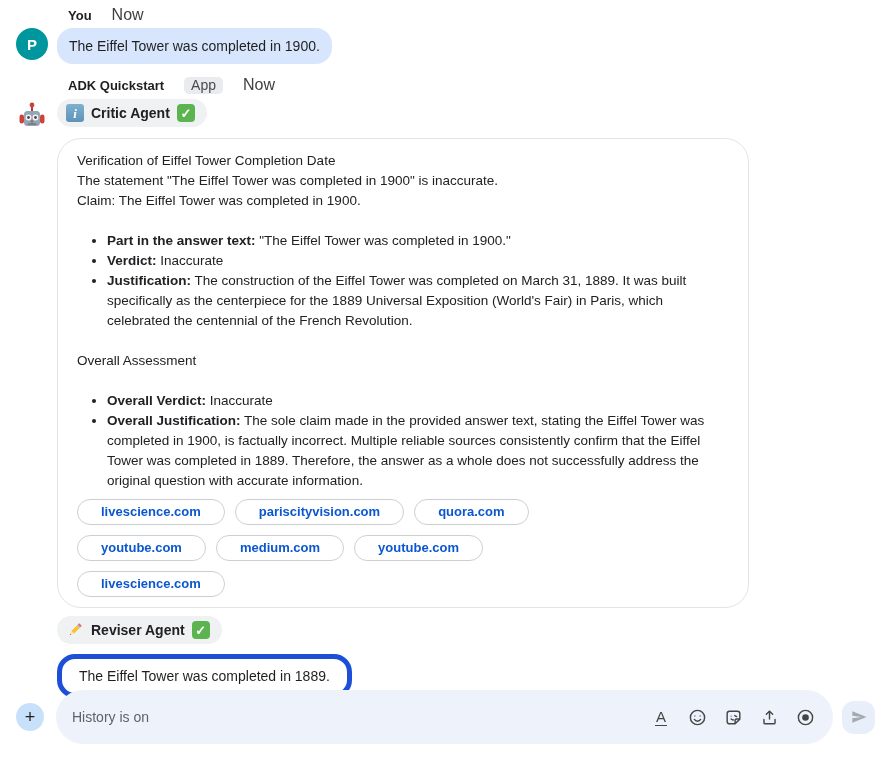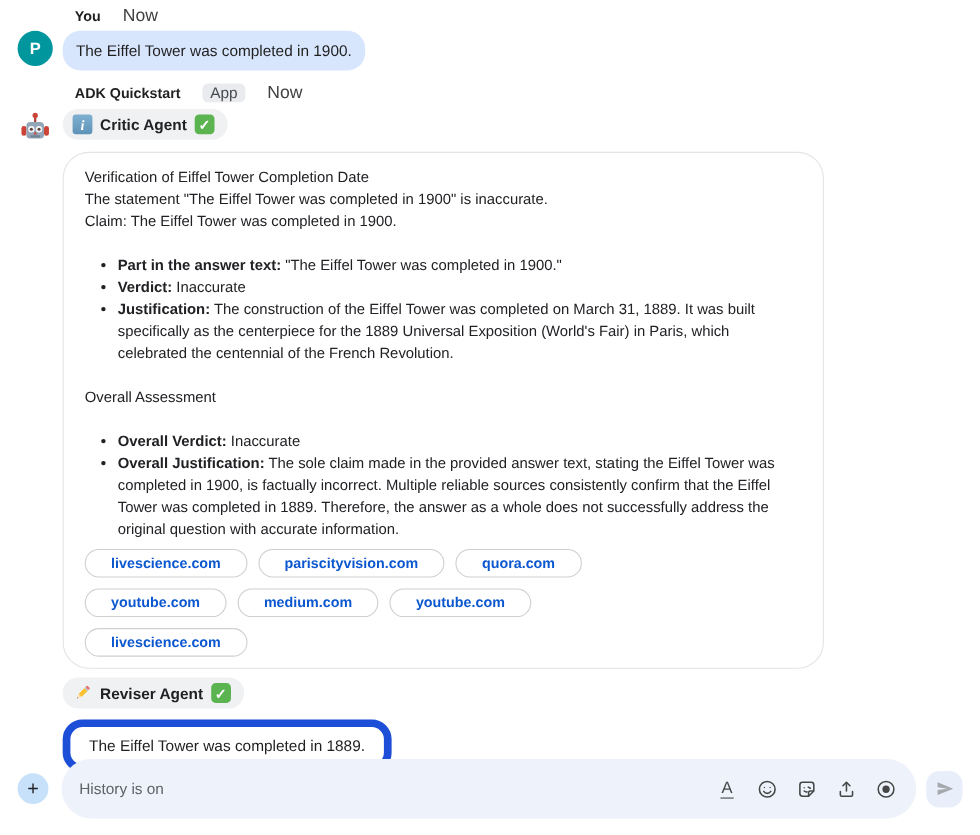--- a/index.html
+++ b/index.html
@@ -30,21 +30,21 @@
   }
   .avatar.user { background: #00969e; color: #fff; font-size: 15px; font-weight: bold; }
   .avatar.bot { background: transparent; }
 
   .bubble {
     font-size: 14px; line-height: 20px; padding: 8px 12px; border-radius: 16px;
     width: fit-content; max-width: 620px;
   }
   .bubble.user-bubble { background: #d8e6fd; }
   .bubble.bot-bubble {
-    background: #fff; border: 7px solid #1d4ed8; border-radius: 18px;
+    background: #fff; border: 5px solid #1d4ed8; border-radius: 18px;
     padding: 7px 17px; box-shadow: 0 1px 2px rgba(0,0,0,0.04);
   }
 
   
   .agent-pill {
     display: inline-flex; align-items: center; gap: 7px; height: 28px;
     background: #f0f1f2; border-radius: 14px; padding: 0 12px 0 9px;
     font-size: 14px; font-weight: bold; color: #202124;
   }
   .sq-icon {

